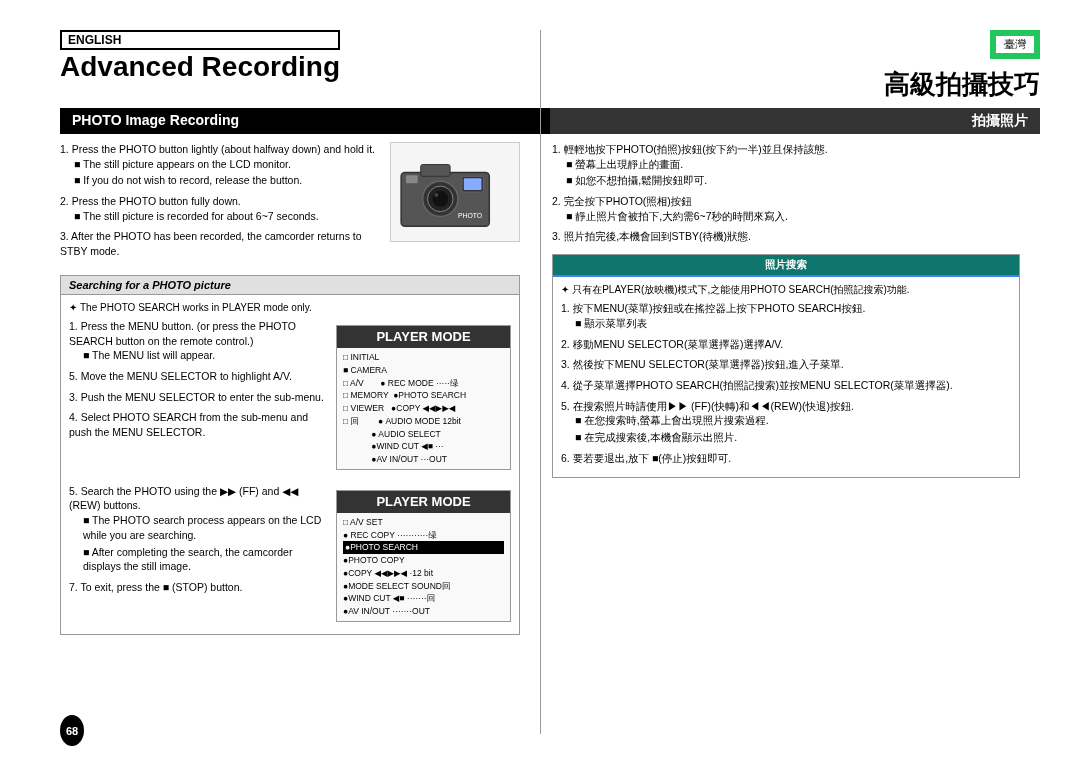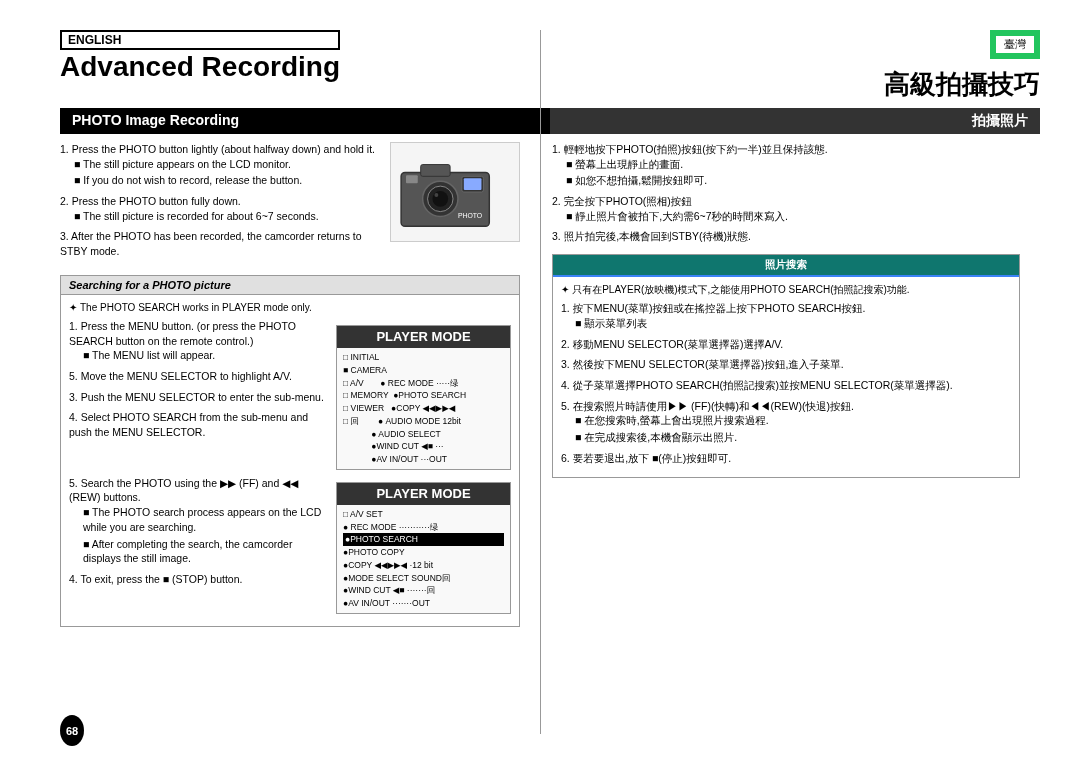--- a/index.html
+++ b/index.html
@@ -295,35 +295,35 @@
                 <div>□ MEMORY &nbsp;●PHOTO SEARCH</div>
                 <div>□ VIEWER &nbsp;&nbsp;●COPY ◀◀▶▶◀</div>
                 <div>□ 回 &nbsp;&nbsp;&nbsp;&nbsp;&nbsp;&nbsp;&nbsp;● AUDIO MODE 12bit</div>
                 <div>&nbsp;&nbsp;&nbsp;&nbsp;&nbsp;&nbsp;&nbsp;&nbsp;&nbsp;&nbsp;&nbsp;&nbsp;● AUDIO SELECT</div>
                 <div>&nbsp;&nbsp;&nbsp;&nbsp;&nbsp;&nbsp;&nbsp;&nbsp;&nbsp;&nbsp;&nbsp;&nbsp;●WIND CUT ◀■ ···</div>
                 <div>&nbsp;&nbsp;&nbsp;&nbsp;&nbsp;&nbsp;&nbsp;&nbsp;&nbsp;&nbsp;&nbsp;&nbsp;●AV IN/OUT ···OUT</div>
               </div>
             </div>
           </div>
 
-          <div style="display:flex; gap:8px; margin-top:0;">
+          <div style="display:flex; gap:8px; margin-top:8px;">
             <div style="flex:1;">
               <div class="step">
                 5. Search the PHOTO using the ▶▶ (FF) and ◀◀ (REW) buttons.
                 <div class="step-bullet indent">The PHOTO search process appears on the LCD while you are searching.</div>
                 <div class="step-bullet indent">After completing the search, the camcorder displays the still image.</div>
               </div>
-              <div class="step">4. To exit, press the ■ (STOP) button.</div>
+              <div class="step">7. To exit, press the ■ (STOP) button.</div>
             </div>
 
             <div class="menu-box" style="width:175px; flex-shrink:0;">
               <div class="menu-box-header">PLAYER MODE</div>
               <div class="menu-box-content">
                 <div>□ A/V SET</div>
-                <div>● REC MODE ···········绿</div>
+                <div>● REC COPY ···········绿</div>
                 <div class="menu-item-highlight">●PHOTO SEARCH</div>
                 <div>●PHOTO COPY</div>
                 <div>●COPY ◀◀▶▶◀ ·12 bit</div>
                 <div>●MODE SELECT  SOUND回</div>
                 <div>●WIND CUT ◀■ ·······回</div>
                 <div>●AV IN/OUT ·······OUT</div>
               </div>
             </div>
           </div>
 

